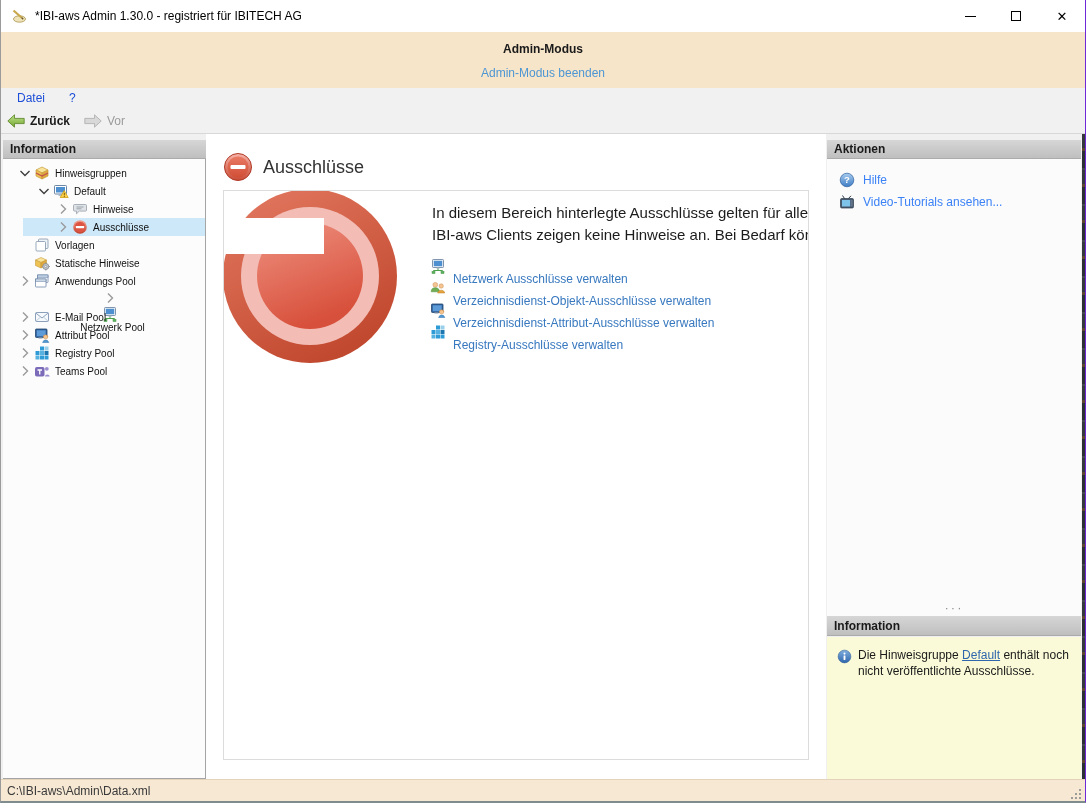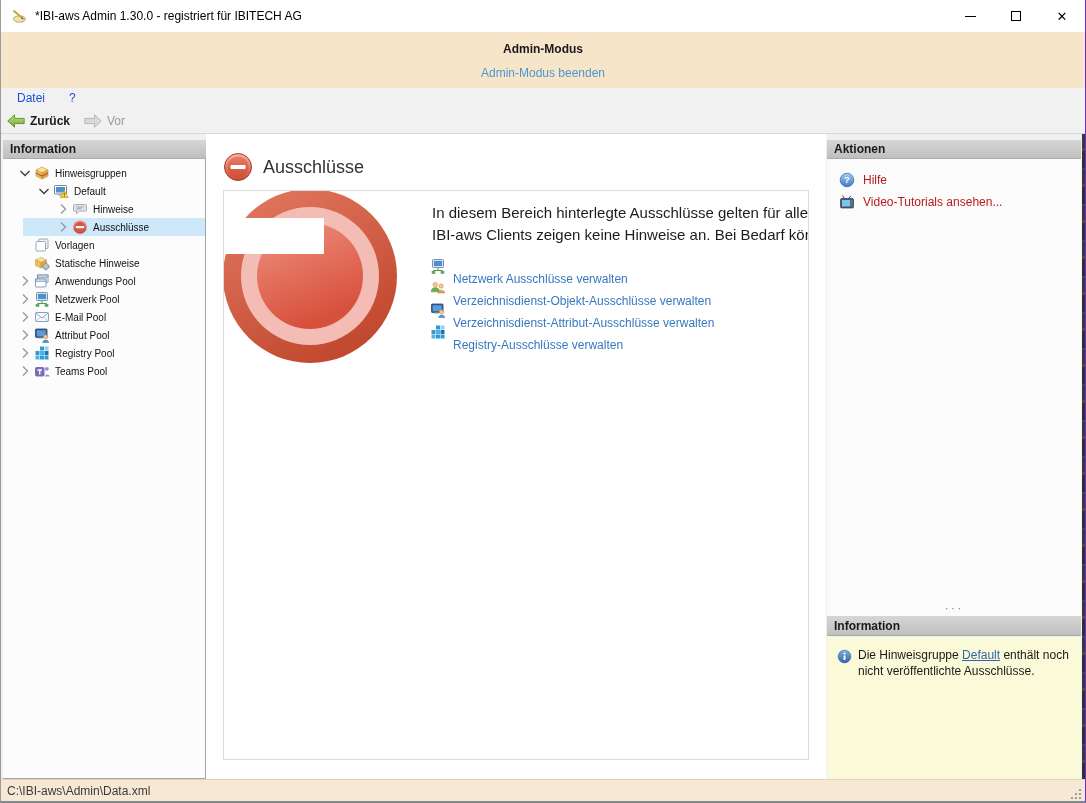--- a/index.html
+++ b/index.html
@@ -64,21 +64,21 @@
   .desc-line { font-size:15px; line-height:22px; color:#1c1c1c; white-space:nowrap; overflow:hidden; }
   .main-links { position:absolute; left:206px; top:64px; }
   .main-link { display:flex; align-items:center; height:22px; gap:7px; cursor:pointer; }
   .main-link .lk { font-size:12px; color:#3778bf; white-space:nowrap;margin-top:26px; }
 
   
   .actions-header { left:826px; top:140px; width:254px; }
   .actions-box { position:absolute; left:826px; top:159px; width:254px; height:457px; background:#fbfbfb; }
   .action-item { display:flex; align-items:center; gap:8px; height:22px; margin-left:12px; cursor:pointer; }
   .action-item:first-child { margin-top:10px; }
-  .action-item .lk { font-size:12px; color:#b91c1c; white-space:nowrap; }
+  .action-item .lk { font-size:12px; color:#3b82f6; white-space:nowrap; }
   .splitter { position:absolute; left:826px; top:603px; width:254px; height:13px; text-align:center;
               color:#8f8f8f; font-size:13px; line-height:9px; letter-spacing:2px; cursor:row-resize; }
   .splitter::after { content:"···"; }
   .info-header { left:826px; top:616px; width:254px; height:20px; line-height:20px; }
   .info-box { position:absolute; left:826px; top:637px; width:254px; height:142px; background:#fafad8; }
   .info-icon { position:absolute; left:10px; top:12px; width:15px; height:15px; }
   .info-text { position:absolute; left:31px; top:11px; width:216px; font-size:12px; line-height:15.5px; color:#1a1a1a; }
   .info-text a { color:#2f66ac; text-decoration:underline; cursor:pointer; }
 
   
@@ -259,21 +259,21 @@
         <span class="ic ">
           <svg width="16" height="16" viewBox="0 0 16 16">
             <rect x="3.5" y="2" width="10.5" height="7.5" rx="0.6" fill="#ffffff" stroke="#7089a9" stroke-width="0.8"></rect>
             <rect x="3.5" y="2" width="10.5" height="2.2" fill="#cfe0f2" stroke="#7089a9" stroke-width="0.8"></rect>
             <rect x="1.5" y="6" width="10.5" height="8" rx="0.6" fill="#ffffff" stroke="#7089a9" stroke-width="0.8"></rect>
             <rect x="1.5" y="6" width="10.5" height="2.2" fill="#e2ebf6" stroke="#7089a9" stroke-width="0.8"></rect>
           </svg>
         </span>
         <span class="tree-label">Anwendungs Pool</span>
       </div>
-      <div class="tree-row" style="padding-left: 12px;">
+      <div class="tree-row" style="padding-left: 12px; flex-direction: column;">
         <span class="chev">
           <svg width="16" height="16" viewBox="0 0 16 16">
             <polyline points="6,3.5 10.5,8 6,12.5" fill="none" stroke="#9a9a9a" stroke-width="1.4"></polyline>
           </svg>
         </span>
         <span class="ic ">
           <svg width="16" height="16" viewBox="0 0 16 16">
             <rect x="2.5" y="1.5" width="11" height="8" rx="0.8" fill="#eff3f8" stroke="#5f7a99" stroke-width="0.8"></rect>
             <rect x="3.8" y="2.8" width="8.4" height="5.4" fill="#4e8fd0"></rect>
             <rect x="6.5" y="9.5" width="3" height="1.2" fill="#9daec0"></rect>

